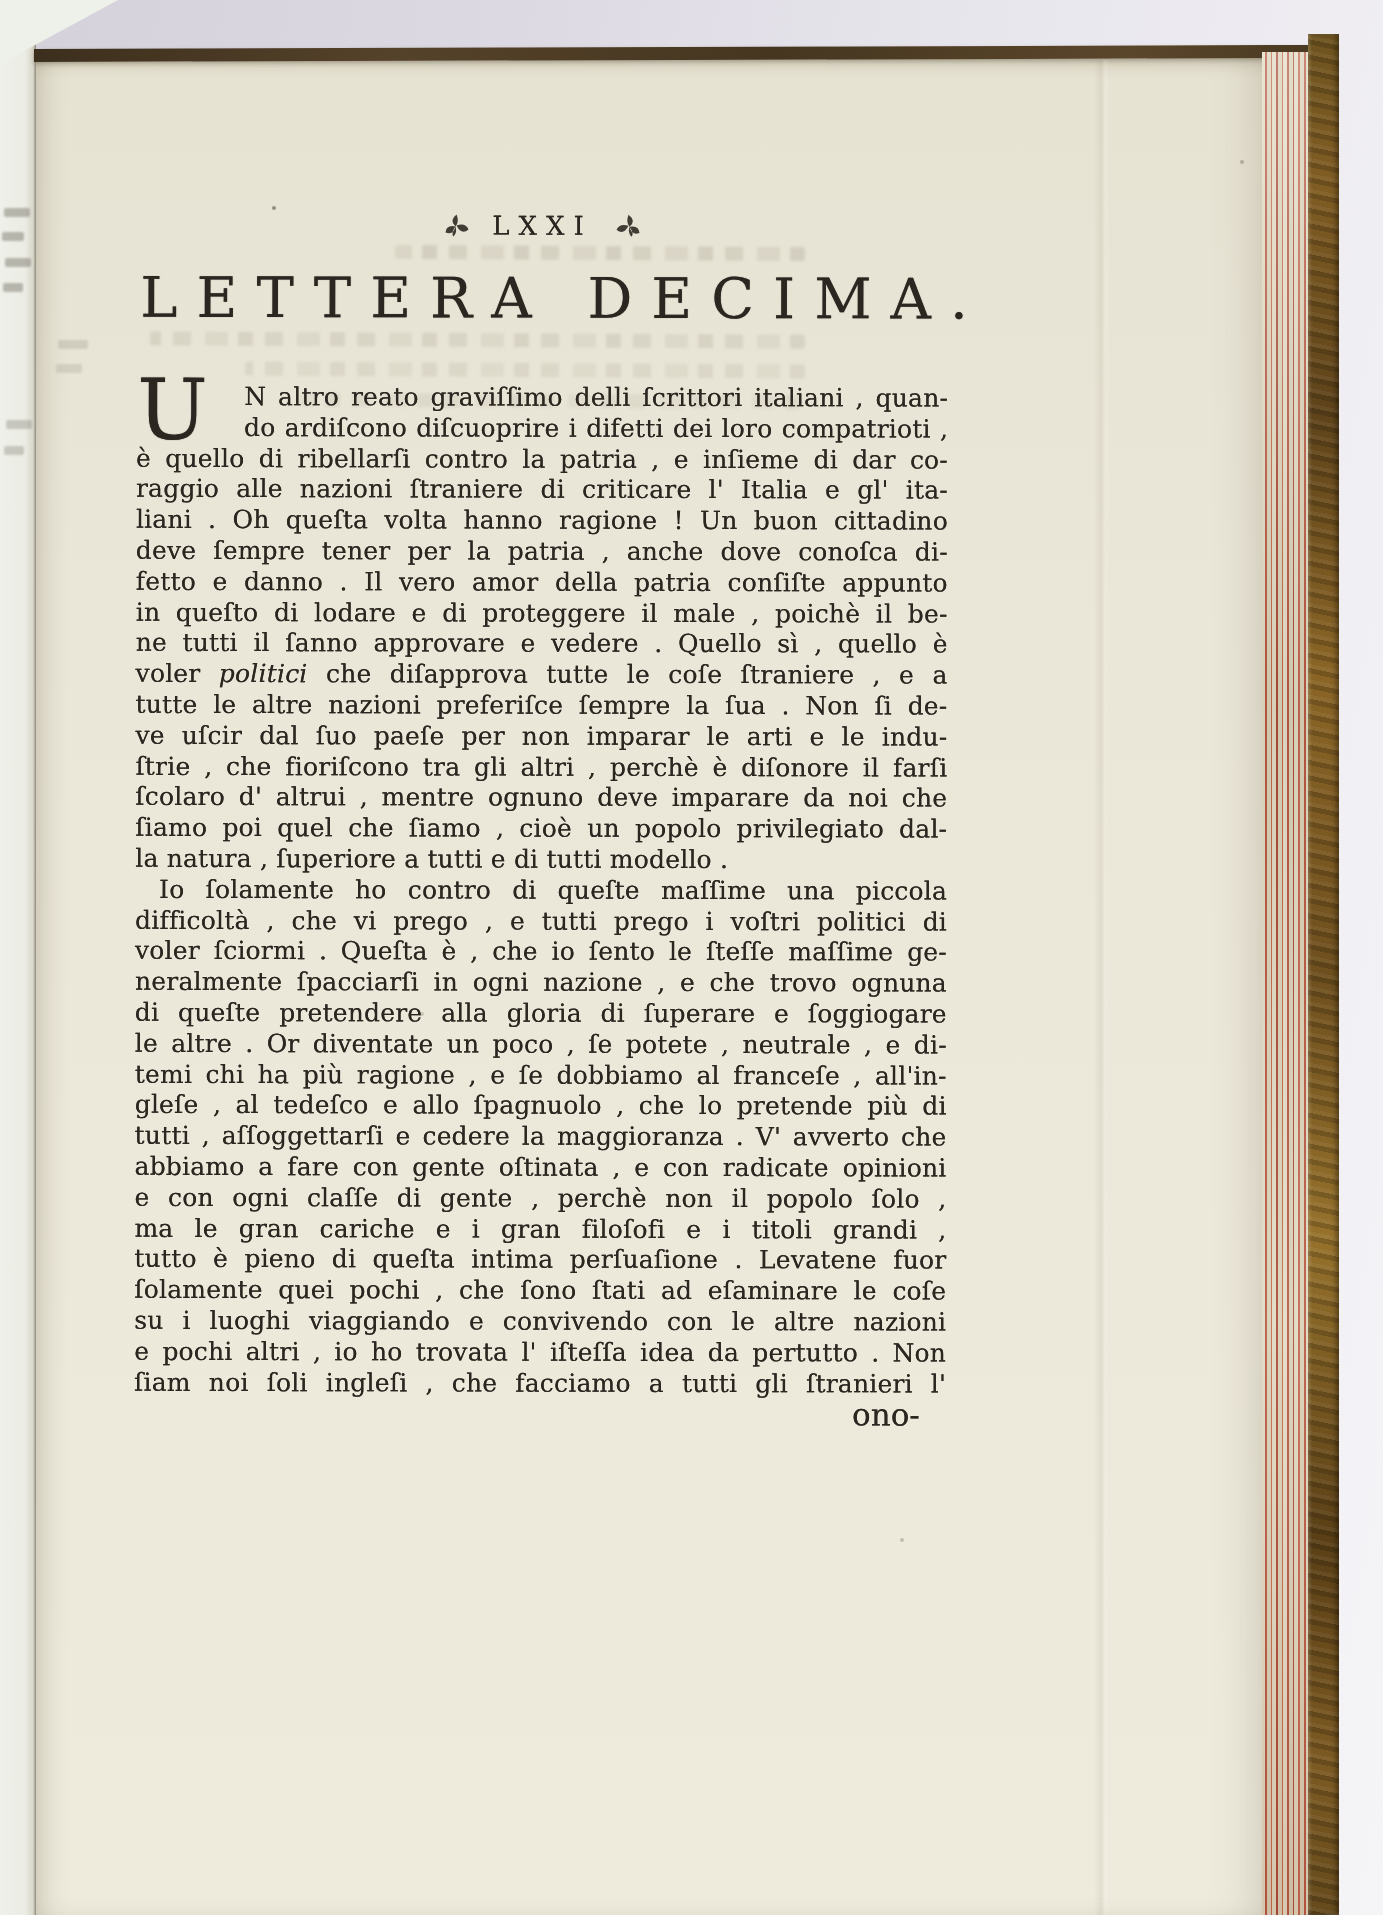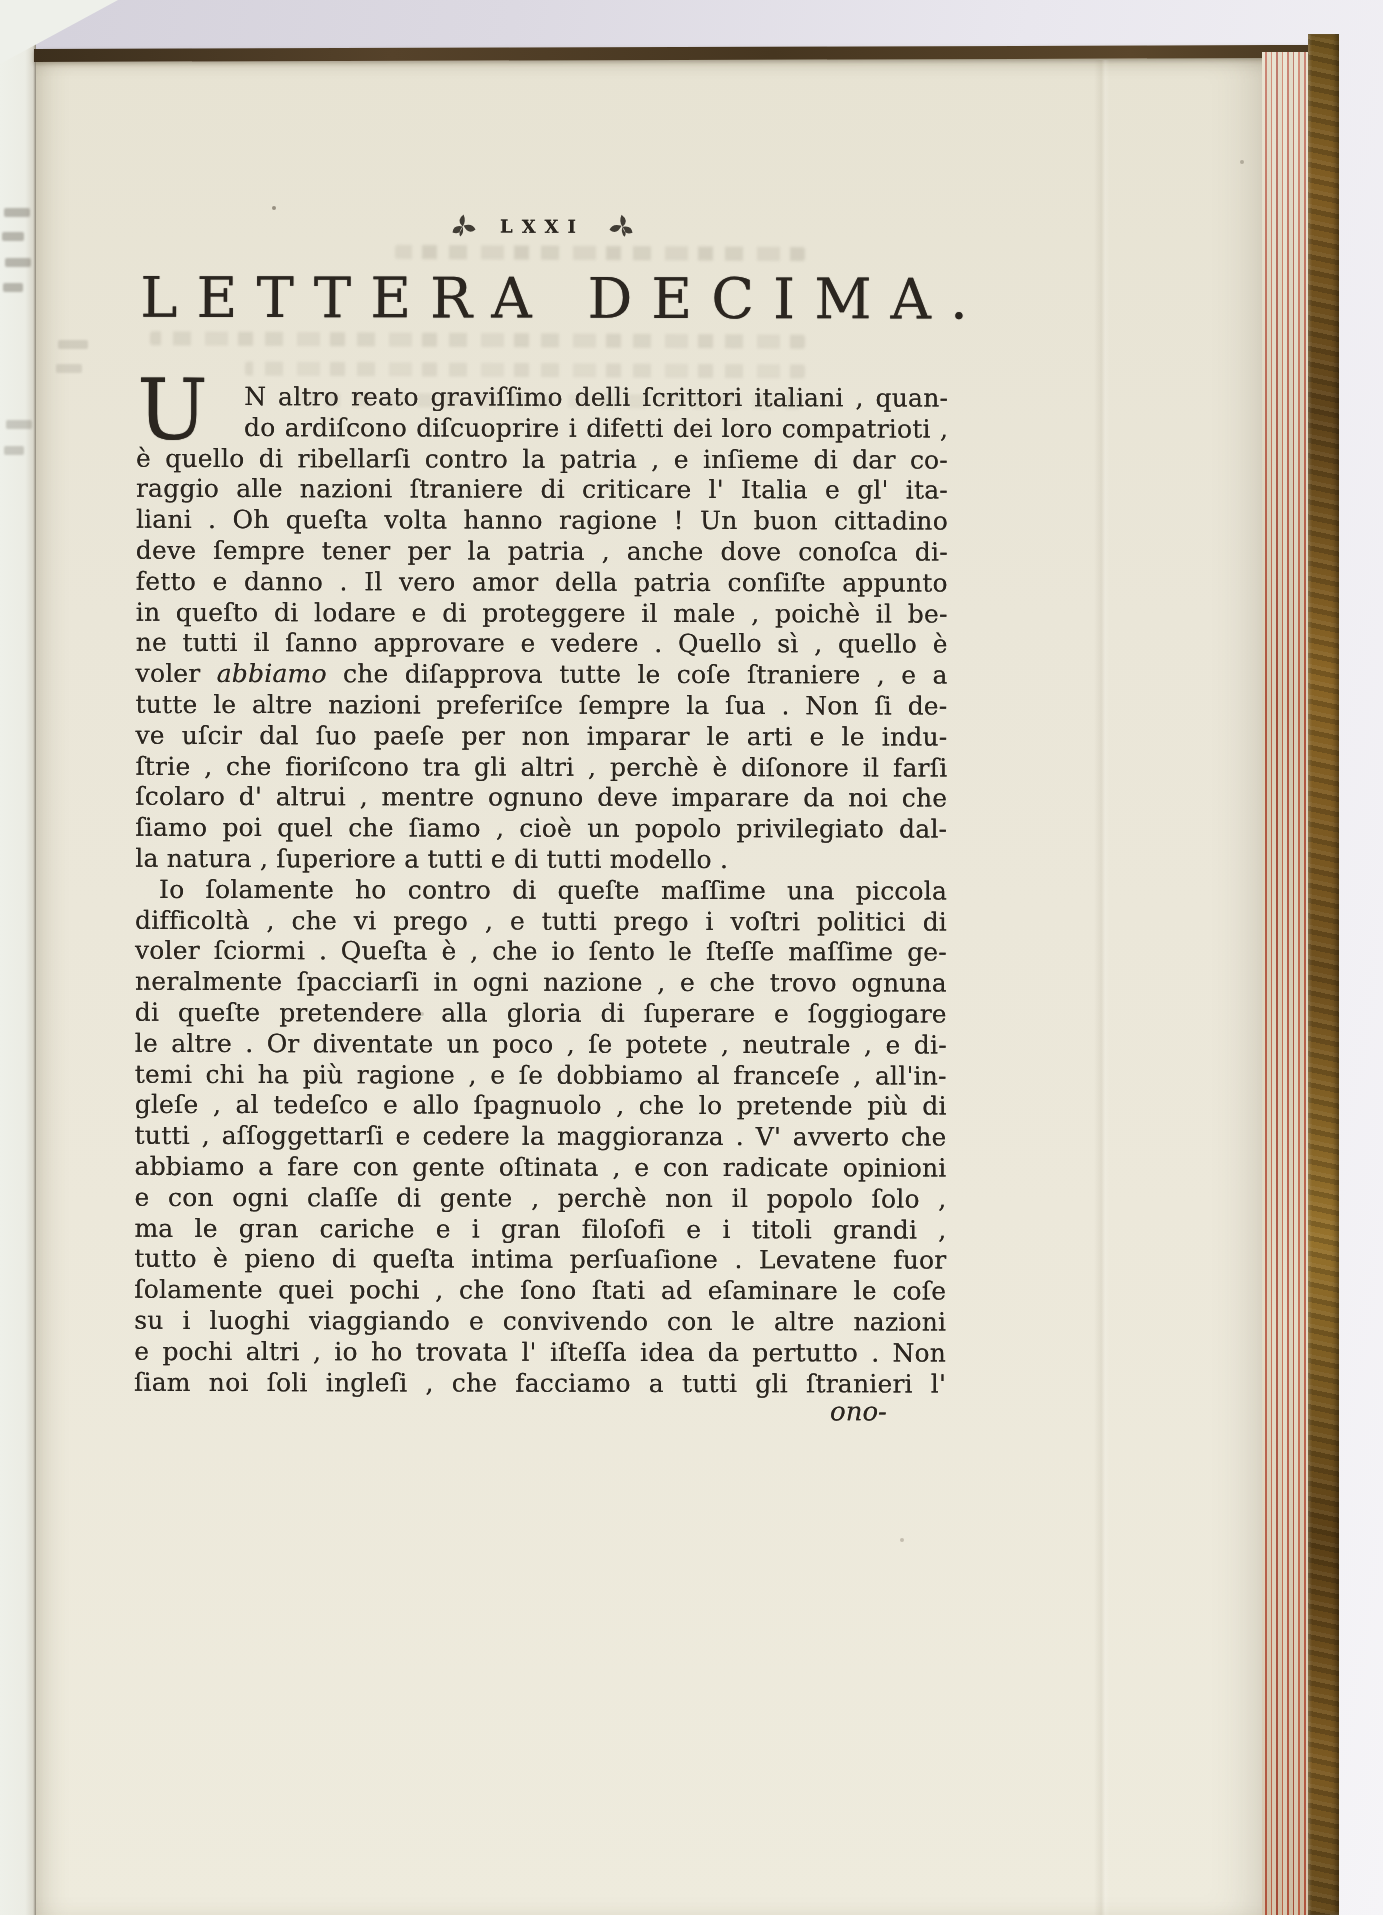--- a/index.html
+++ b/index.html
@@ -71,21 +71,21 @@
   }
   .speck{position:absolute;width:4px;height:4px;border-radius:50%;background:rgba(70,60,45,.5);}
 
   
   .content{position:absolute;left:0;top:0;width:1383px;height:1915px;transform:rotate(.12deg);color:#2b2620;}
   .folio-row{
     position:absolute;left:135px;top:206px;width:812px;height:40px;
     display:flex;justify-content:center;align-items:center;gap:20px;
   }
   .folio{
-    font-size:18px;font-weight:bold;letter-spacing:9px;
+    font-size:26px;font-weight:normal;letter-spacing:9px;
     text-shadow:0 0 .6px rgba(43,38,32,.8);
   }
   .fleuron{width:30px;height:26px;opacity:.88;}
   .fleuron.flip{transform:scaleX(-1);}
   .title{
     position:absolute;left:139px;top:270px;width:812px;
     font-size:56px;line-height:1.05;letter-spacing:19px;white-space:nowrap;
     text-shadow:0 0 .8px rgba(43,38,32,.75);
   }
   .textcol{position:absolute;left:135px;top:383px;width:812px;}
@@ -97,23 +97,22 @@
     height:30.8px;line-height:30.8px;font-size:25px;
     text-align:justify;text-align-last:justify;
     letter-spacing:.2px;white-space:normal;overflow:visible;
     text-shadow:0 0 .5px rgba(43,38,32,.85);
   }
   .text-line.dc{padding-left:108px;}
   .text-line.ind{padding-left:24px;}
   .text-line.end{text-align-last:left;}
   .text-line em{font-style:italic;}
   .catchword{
-    position:absolute;left:831px;top:1396px;font-size:26px;
+    position:absolute;left:853px;top:1396px;font-size:31px;
     text-shadow:0 0 .5px rgba(43,38,32,.85);
-    font-style:italic;
   }
 </style>
 </head>
 <body>
 
 <div id="stage">
 
   <div class="prev-page-sliver"></div>
   <div class="prev-page-corner"></div>
   <div class="paper"></div>
@@ -160,21 +159,21 @@
       <div id="body-lines">
           <div class="text-line dc">N altro reato graviſſimo delli ſcrittori italiani , quan-</div>
           <div class="text-line dc">do ardiſcono diſcuoprire i difetti dei loro compatrioti ,</div>
           <div class="text-line">è quello di ribellarſi contro la patria , e inſieme di dar co-</div>
           <div class="text-line">raggio alle nazioni ſtraniere di criticare l' Italia e gl' ita-</div>
           <div class="text-line">liani . Oh queſta volta hanno ragione ! Un buon cittadino</div>
           <div class="text-line">deve ſempre tener per la patria , anche dove conoſca di-</div>
           <div class="text-line">fetto e danno . Il vero amor della patria conſiſte appunto</div>
           <div class="text-line">in queſto di lodare e di proteggere il male , poichè il be-</div>
           <div class="text-line">ne tutti il ſanno approvare e vedere . Quello sì , quello è</div>
-          <div class="text-line"><span>voler </span><em>abbiamo</em><span> che diſapprova tutte le coſe ſtraniere , e a</span></div>
+          <div class="text-line"><span>voler </span><em>politici</em><span> che diſapprova tutte le coſe ſtraniere , e a</span></div>
           <div class="text-line">tutte le altre nazioni preferiſce ſempre la ſua . Non ſi de-</div>
           <div class="text-line">ve uſcir dal ſuo paeſe per non imparar le arti e le indu-</div>
           <div class="text-line">ſtrie , che fioriſcono tra gli altri , perchè è diſonore il farſi</div>
           <div class="text-line">ſcolaro d' altrui , mentre ognuno deve imparare da noi che</div>
           <div class="text-line">ſiamo poi quel che ſiamo , cioè un popolo privilegiato dal-</div>
           <div class="text-line end">la natura , ſuperiore a tutti e di tutti modello .</div>
           <div class="text-line ind">Io ſolamente ho contro di queſte maſſime una piccola</div>
           <div class="text-line">difficoltà , che vi prego , e tutti prego i voſtri politici di</div>
           <div class="text-line">voler ſciormi . Queſta è , che io ſento le ſteſſe maſſime ge-</div>
           <div class="text-line">neralmente ſpacciarſi in ogni nazione , e che trovo ognuna</div>

